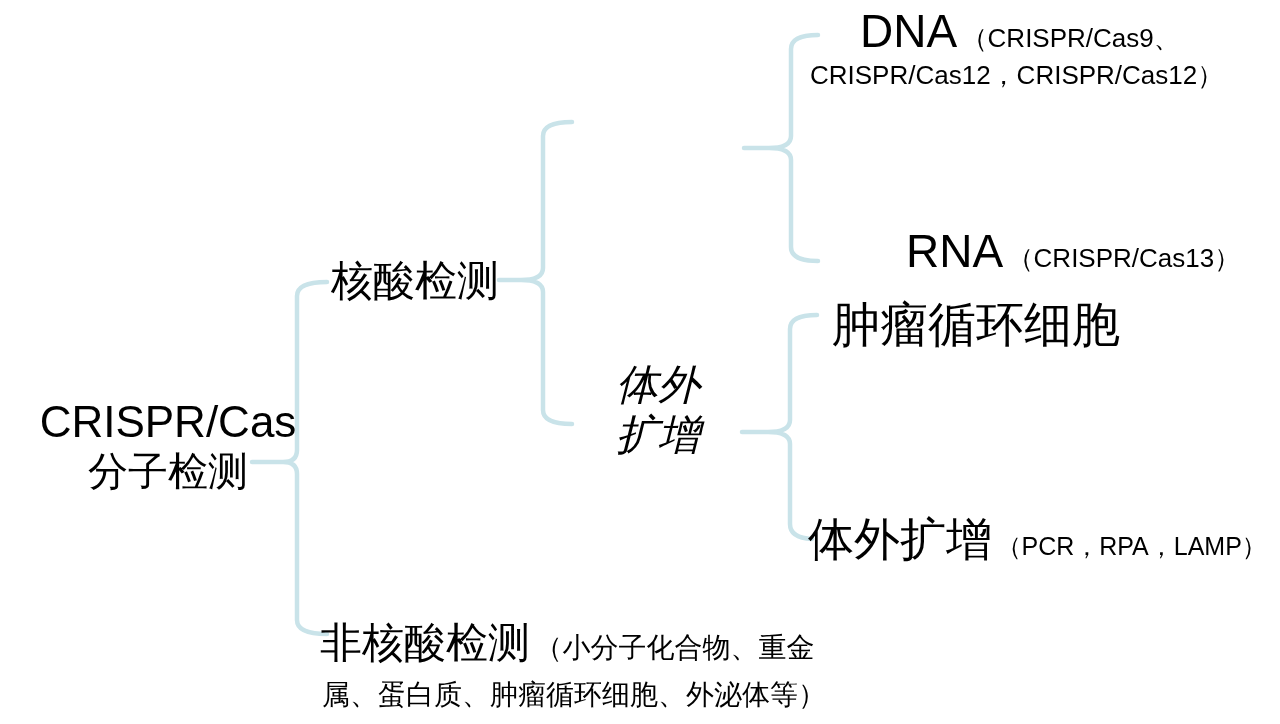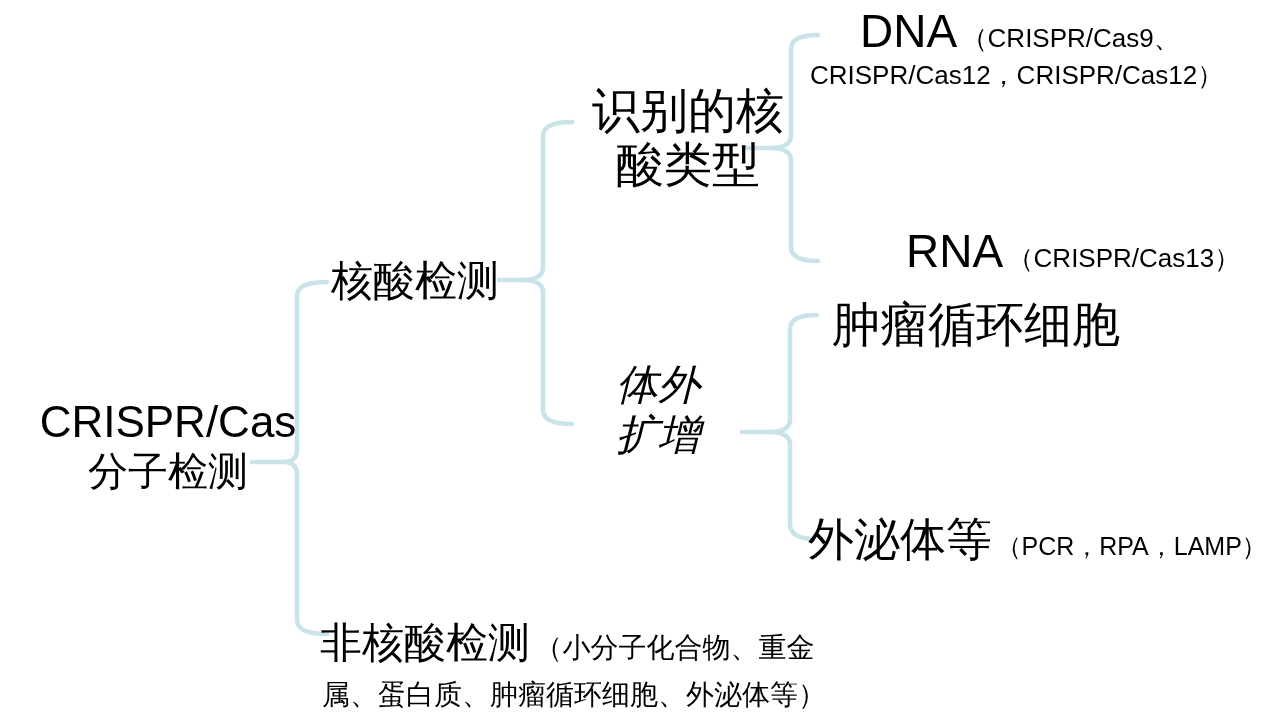--- a/index.html
+++ b/index.html
@@ -62,45 +62,41 @@
     <path class="brace" d="M 817 315 Q 790 315 790 329 L 790 420 Q 790 432 768 432 L 742 432 M 768 432 Q 790 432 790 444 L 790 524 Q 790 538 812 539"></path>
   </svg>
 
   <div class="node center" style="left:28px; top:398px; width:280px;">
     <div class="root-l1">CRISPR/Cas</div>
     <div class="root-l2">分子检测</div>
   </div>
 
   <div class="node nucleic-label" style="left:331px; top:257px;">核酸检测</div>
 
-  <div class="node center" style="left:558px; top:84px; width:260px;">
-    <div class="type-line">识别的核</div>
-    <div class="type-line">酸类型</div>
-  </div>
 
   <div class="node" style="left:860px; top:6px;">
     <span class="leaf-big">DNA</span>
     <span class="leaf-small">（CRISPR/Cas9、</span>
   </div>
   <div class="node dna-l2" style="left:810px; top:60px;">CRISPR/Cas12，CRISPR/Cas12）</div>
 
   <div class="node" style="left:872px; top:226px;margin-left:34px;">
     <span class="leaf-big">RNA</span>
     <span class="leaf-small">（CRISPR/Cas13）</span>
   </div>
 
   <div class="node center" style="left:558px; top:360px; width:200px;">
     <div class="amp-line">体外</div>
     <div class="amp-line">扩增</div>
   </div>
 
   <div class="node noamp-label" style="left:832px; top:298px;">肿瘤循环细胞</div>
 
   <div class="node" style="left:808px; top:514px;">
-    <span class="leaf-big">外泌体等</span>
+    <span class="leaf-big">体外扩增</span>
     <span class="leaf-small-25">（PCR，RPA，LAMP）</span>
   </div>
 
   <div class="node" style="left:320px; top:617px;">
     <span class="nonnucleic-label">非核酸检测</span>
     <span class="nonnucleic-detail">（小分子化合物、重金</span>
   </div>
   <div class="node nonnucleic-detail" style="left:322px; top:676px;">属、蛋白质、肿瘤循环细胞、外泌体等）</div>
 
 </div>

